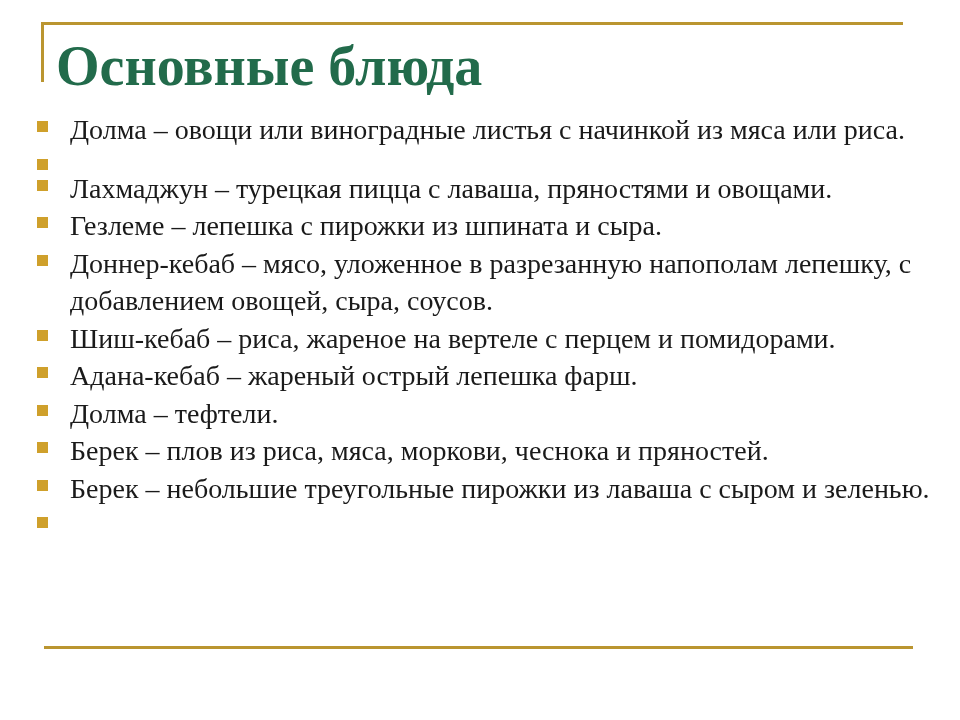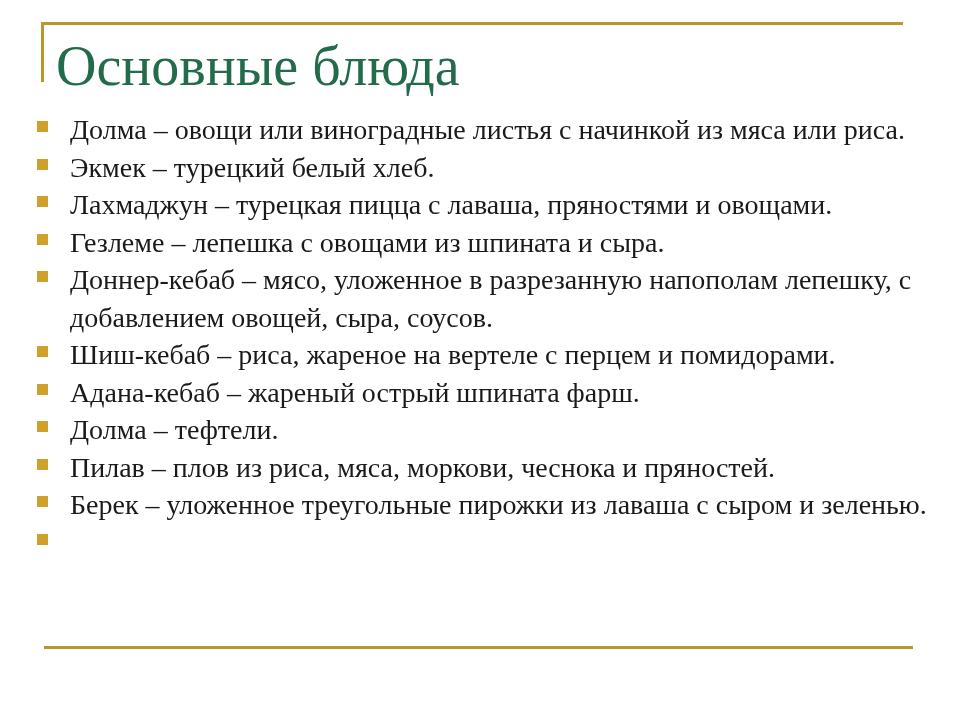--- a/index.html
+++ b/index.html
@@ -26,21 +26,21 @@
   }
   .bottom-line {
     position: absolute; left: 44px; top: 646px;
     width: 869px; height: 3px;
     background: var(--gold, #BA9530);
     z-index: 2;
   }
   .title {
     position: absolute; left: 56px; top: 38px;
     margin: 0;
-    font-size: 56px; font-weight: normal;
+    font-size: 56px; font-weight: bold;
     line-height: 1;
     color: var(--green, #226B4B);
     white-space: nowrap;
   }
   .dish-list {
     position: absolute; left: 21px; top: 95px;
     margin: 16px; padding: 0;
     list-style: none;
     width: 940px;
     z-index: 1;
@@ -72,62 +72,61 @@
   <h1 class="title">Основные блюда</h1>
   <ul class="dish-list">
   <li class="dish-item">
     <span class="bullet"></span>
     <span class="dish-text">Долма – овощи или виноградные листья с начинкой из мяса или риса.</span>
   </li>
 
 
   <li class="dish-item">
     <span class="bullet"></span>
-    <span class="dish-text">Экмек – турецкий белый хлеб.</span>
   </li>
 
   <li class="dish-item">
     <span class="bullet"></span>
     <span class="dish-text">Лахмаджун – турецкая пицца с лаваша, пряностями и овощами.</span>
   </li>
 
   <li class="dish-item">
     <span class="bullet"></span>
-    <span class="dish-text">Гезлеме – лепешка с овощами из шпината и сыра.</span>
+    <span class="dish-text">Гезлеме – лепешка с пирожки из шпината и сыра.</span>
   </li>
 
   <li class="dish-item">
     <span class="bullet"></span>
     <span class="dish-text">Доннер-кебаб – мясо, уложенное в разрезанную напополам лепешку, с добавлением овощей, сыра, соусов.</span>
   </li>
 
 
   <li class="dish-item">
     <span class="bullet"></span>
     <span class="dish-text">Шиш-кебаб – риса, жареное на вертеле с перцем и помидорами.</span>
   </li>
 
   <li class="dish-item">
     <span class="bullet"></span>
-    <span class="dish-text">Адана-кебаб – жареный острый шпината фарш.</span>
+    <span class="dish-text">Адана-кебаб – жареный острый лепешка фарш.</span>
   </li>
 
   <li class="dish-item">
     <span class="bullet"></span>
     <span class="dish-text">Долма – тефтели.</span>
   </li>
 
   <li class="dish-item">
     <span class="bullet"></span>
-    <span class="dish-text">Пилав – плов из риса, мяса, моркови, чеснока и пряностей.</span>
+    <span class="dish-text">Берек – плов из риса, мяса, моркови, чеснока и пряностей.</span>
   </li>
 
   <li class="dish-item">
     <span class="bullet"></span>
-    <span class="dish-text">Берек – уложенное треугольные пирожки из лаваша с сыром и зеленью.</span>
+    <span class="dish-text">Берек – небольшие треугольные пирожки из лаваша с сыром и зеленью.</span>
   </li>
 
   <li class="dish-item">
     <span class="bullet"></span>
   </li>
 </ul>
   <div class="bottom-line"></div>
 </div>
 
 </body></html>

